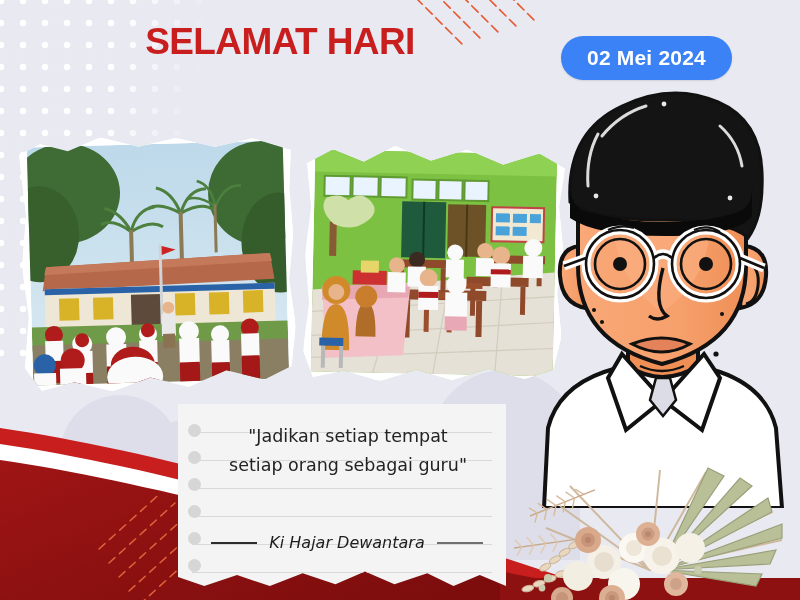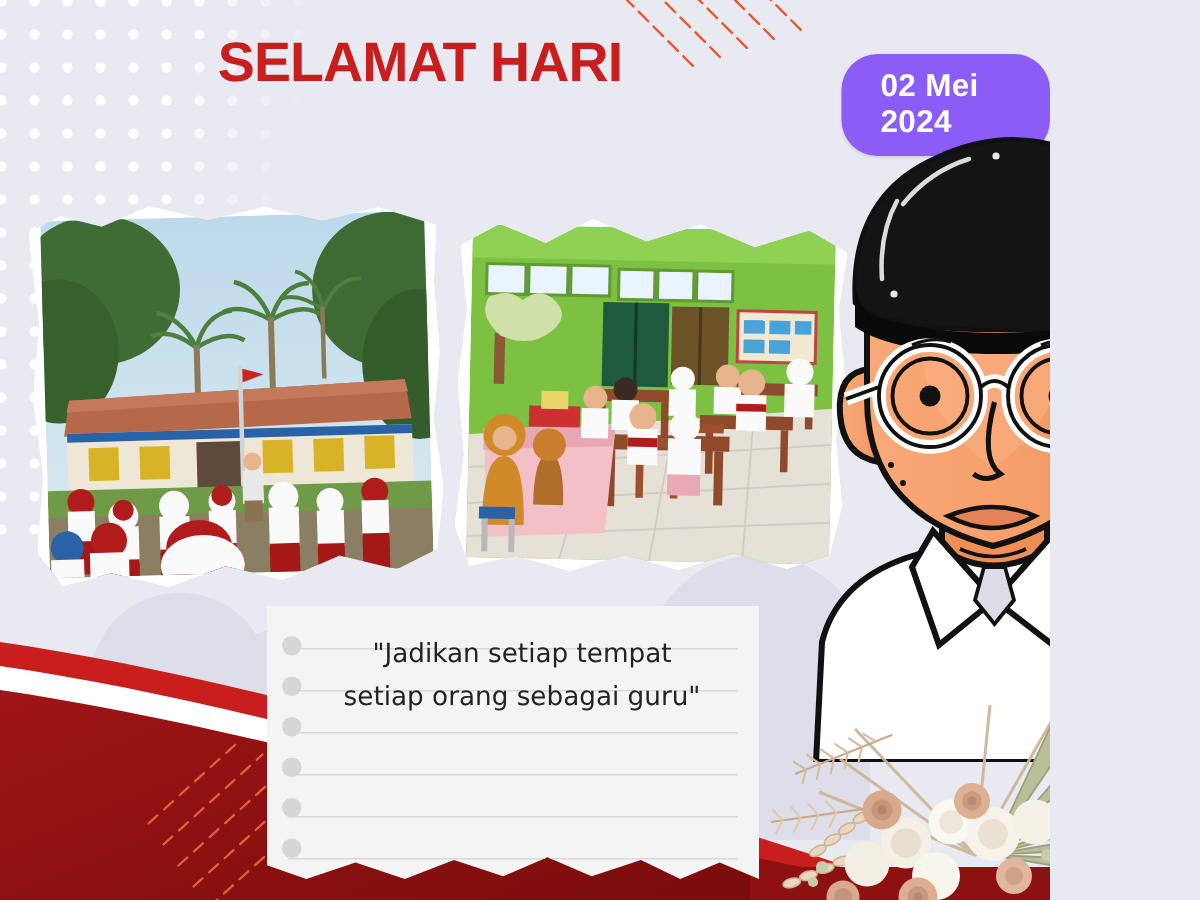--- a/index.html
+++ b/index.html
@@ -2,21 +2,21 @@
 <html><head>
 <meta charset="utf-8">
 <style>
   html,body{margin:0;padding:0;}
   body{
     width:800px;height:600px;overflow:hidden;
     font-family:"Liberation Sans", sans-serif;
     background:#e9e9f2;
   }
   #poster{
-    position:relative;width:700px;height:600px;overflow:hidden;
+    position:relative;width:800px;height:600px;overflow:hidden;
     background:#e9e9f2;
   }
 
   
   .dots{
     position:absolute;left:-10px;top:-10px;width:250px;height:380px;
     background-image:radial-gradient(#ffffff 3.2px, rgba(255,255,255,0) 3.6px);
     background-size:22px 22px;
     -webkit-mask-image:linear-gradient(100deg, #000 0%, #000 42%, rgba(0,0,0,0) 72%);
             mask-image:linear-gradient(100deg, #000 0%, #000 42%, rgba(0,0,0,0) 72%);
@@ -43,21 +43,21 @@
   .title-line{
     color:#c81e1e;font-weight:bold;font-size:37px;line-height:1.1;
     letter-spacing:-0.6px;white-space:nowrap;
   }
   .title-line.l1{font-size:37px;}
   .title-line.l2{font-size:37px;}
 
   
   .date-badge{
     position:absolute;left:561px;top:36px;
-    padding:10px 26px;border-radius:24px;background:#8b5cf6;
+    padding:10px 26px;border-radius:24px;background:#3b82f6;
     color:#ffffff;font-weight:bold;font-size:21px;letter-spacing:.2px;
     box-shadow:0 1px 2px rgba(0,0,0,.10);
   }
 
   
   .photo{
     position:absolute;background:#ffffff;
     box-shadow:0 4px 10px rgba(40,40,70,.16);
   }
   .photo-1{left:22px;top:136px;width:272px;height:254px;transform:rotate(-1.6deg);
@@ -425,20 +425,25 @@
       <div class="hole"></div>
       <div class="hole"></div>
       <div class="hole"></div>
       <div class="hole"></div>
       <div class="hole"></div>
     </div>
     <div class="quote-text">
       <div>"Jadikan setiap tempat</div>
       <div>setiap orang sebagai guru"</div>
     </div>
+    <div class="author-row">
+      <span class="author-dash"></span>
+      <span class="author-name">Ki Hajar Dewantara</span>
+      <span class="author-dash r"></span>
+    </div>
   </div>
 
   <svg class="portrait" viewBox="0 0 286 430">
     <defs>
       <linearGradient id="skin" x1="0" y1="0" x2="1" y2="0">
         <stop offset="0%" stop-color="#f9a877"></stop>
           <stop offset="60%" stop-color="#f6a06c"></stop>
           <stop offset="100%" stop-color="#ef8f56"></stop>
       </linearGradient>
     </defs>

